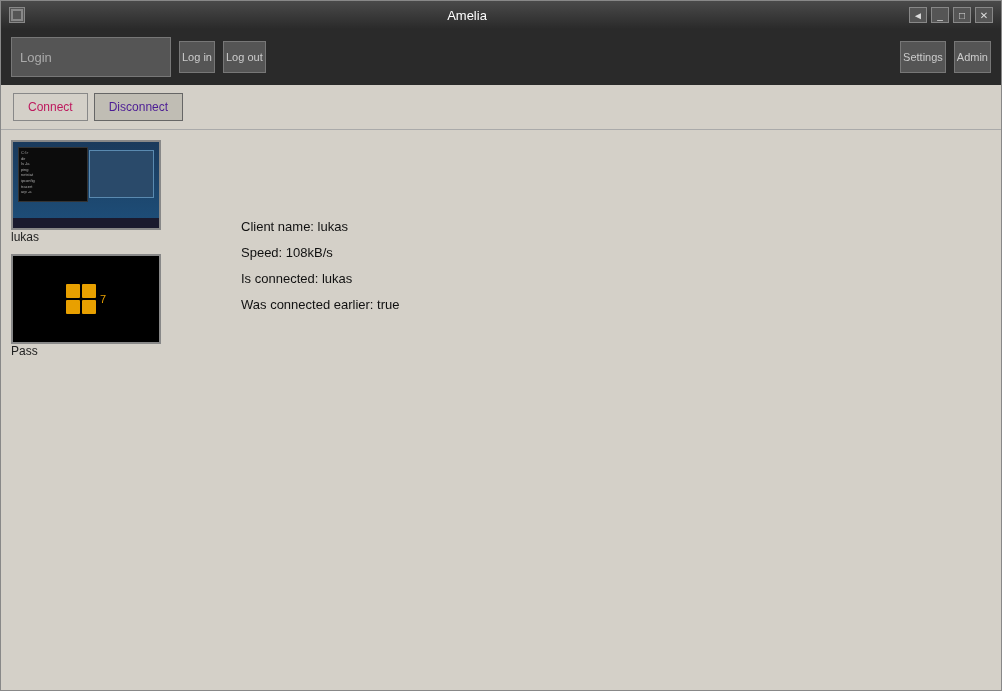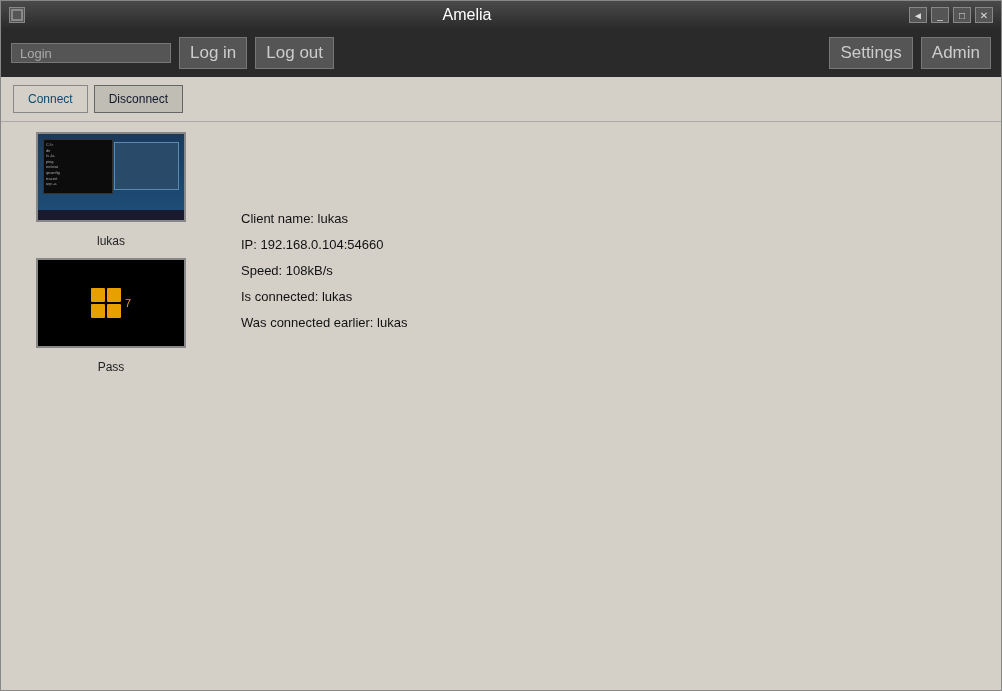--- a/index.html
+++ b/index.html
@@ -36,21 +36,21 @@
     .titlebar-icon {
       width: 16px;
       height: 16px;
       background: #555;
       border: 1px solid #888;
       display: flex; align-items: center; justify-content: center;
     }
     .titlebar-title {
       flex: 1;
       text-align: center;
-      font-size: 16px;
+      font-size: 13px;
     }
     .titlebar-controls {
       display: flex;
       gap: 4px;
     }
     .titlebar-btn {
       width: 18px;
       height: 16px;
       background: #555;
       border: 1px solid #888;
@@ -63,63 +63,63 @@
     
     .toolbar {
       background: #2a2a2a;
       padding: 8px 10px;
       display: flex;
       align-items: center;
       gap: 8px;
       flex-shrink: 0;
     }
     .toolbar-input {
-      height: 20px;
+      height: 40px;
       background: #555;
       border: 1px solid #777;
       color: #ccc;
       padding: 0 8px;
       font-size: 13px;
       outline: none;
     }
     .toolbar-input::placeholder { color: #aaa; }
     .login-input { width: 160px; }
     .pass-input { width: 160px; }
     .toolbar-spacer { flex: 1; }
     .toolbar-btn {
       height: 32px;
-      padding: 0 10px;
+      padding: 0 2px;
       background: #555;
       border: 1px solid #777;
       color: #ccc;
-      font-size: 17px;
+      font-size: 11px;
       cursor: pointer;
       white-space: nowrap;
     }
 
     
     .actionbar {
       background: #d4d0c8;
       padding: 8px 12px;
       display: flex;
       gap: 6px;
       flex-shrink: 0;
       border-bottom: 1px solid #aaa;
     }
     .action-btn {
       height: 28px;
       padding: 0 14px;
       background: #d4d0c8;
       border: 1px solid #888;
       font-size: 12px;
       cursor: pointer;
-      color: #0f172a;
+      color: #4c1d95;
     }
     .action-btn.disabled {
-      color: #0c4a6e;
+      color: #be185d;
       cursor: default;
     }
     .action-btn.highlighted {
       background: #c0bdb4;
       border: 1px solid #666;
     }
 
     
     .main-content {
       display: flex;
@@ -133,22 +133,22 @@
       width: 220px;
       padding: 10px;
       display: flex;
       flex-direction: column;
       gap: 10px;
       overflow-y: auto;
     }
     .thumbnail-item {
       display: flex;
       flex-direction: column;
-      align-items: center;
-      gap: 12px;
+      align-items: flex-start;
+      gap: 0;
       cursor: pointer;
     }
     .thumbnail-img {
       width: 150px;
       height: 90px;
       border: 2px solid #888;
       overflow: hidden;
       position: relative;
       background: #000;
     }
@@ -307,21 +307,20 @@
           </div>
         </div>
         <span class="thumbnail-label">Pass</span>
       </div>
 
     </div>
 
     <div class="info-panel">
       <div class="info-block">
         <div class="info-line">Client name: lukas</div>
-        <div class="info-line">IP: 192.168.0.104:54660</div>
         <div class="info-line">Speed: 108kB/s</div>
         <div class="info-line">Is connected: lukas</div>
-        <div class="info-line">Was connected earlier: lukas</div>
+        <div class="info-line">Was connected earlier: true</div>
       </div>
     </div>
 
   </div>
 </div>
 
 </body></html>

